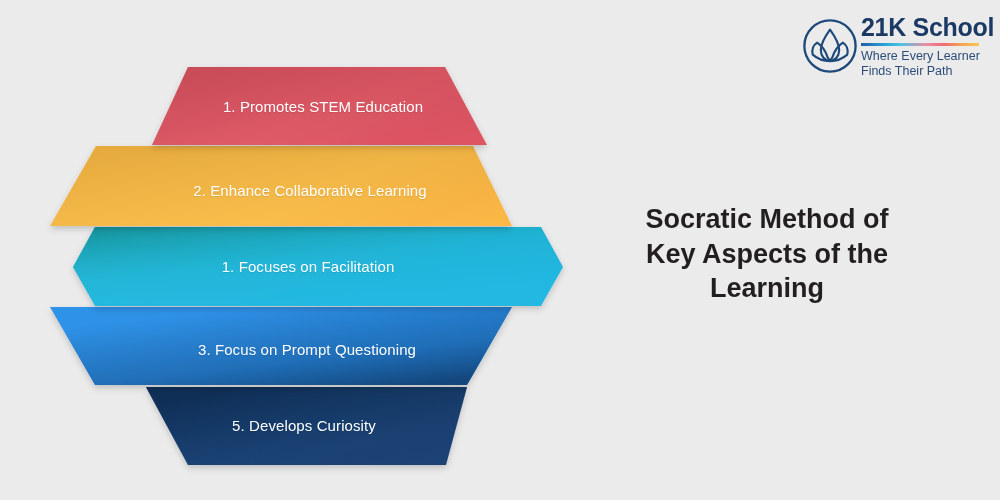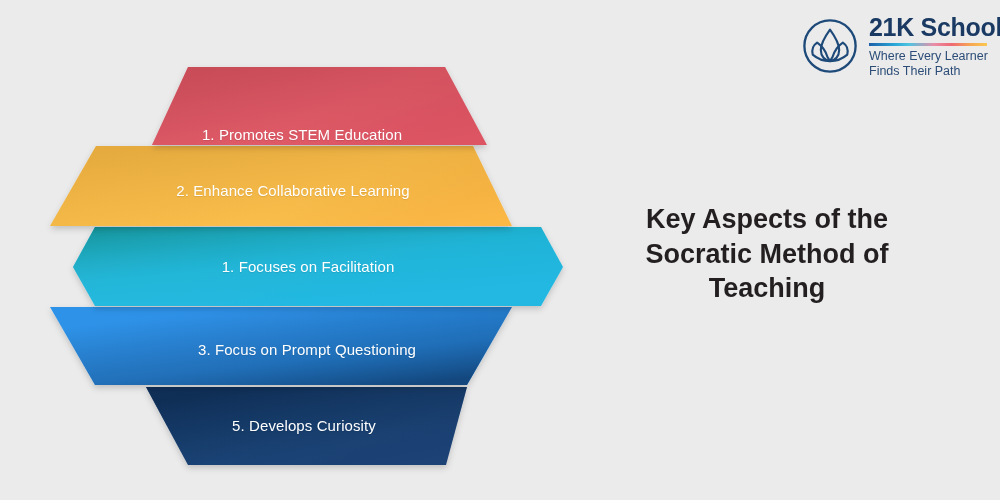--- a/index.html
+++ b/index.html
@@ -24,21 +24,21 @@
 
   
   .logo {
     position: absolute;
     left: 801px;
     top: 8px;
     width: 190px;
     height: 76px;
     display: flex;
     align-items: center;
-    gap: 10px;
+    gap: 2px;
   }
   .logo-mark {
     width: 58px;
     height: 58px;
     flex: 0 0 58px;
   }
   .logo-text {
     display: flex;
     flex-direction: column;
     justify-content: center;
@@ -180,30 +180,30 @@
       <path d="M96,146 L473,146 L512,226 L50,226 Z" fill="url(#g2)" filter="url(#bandShadow)"></path>
       <path d="M96,146 L473,146 L512,226 L50,226 Z" fill="url(#g2top)"></path>
     </g>
 
     <g>
       <path d="M188,67 L445,67 L487,145 L152,145 Z" fill="url(#g1)" filter="url(#bandShadow)"></path>
       <path d="M188,67 L445,67 L487,145 L152,145 Z" fill="url(#g1top)"></path>
     </g>
   </svg>
 
-  <div class="band-label" style="left:302px; top:106px;margin-top:28px;">1. Promotes STEM Education</div>
-  <div class="band-label" style="left:293px; top:190px;">2. Enhance Collaborative Learning</div>
+  <div class="band-label" style="left:323px; top:106px;">1. Promotes STEM Education</div>
+  <div class="band-label" style="left:310px; top:190px;">2. Enhance Collaborative Learning</div>
   <div class="band-label" style="left:308px; top:266px;">1. Focuses on Facilitation</div>
   <div class="band-label" style="left:307px; top:349px;">3. Focus on Prompt Questioning</div>
   <div class="band-label" style="left:304px; top:425px;">5. Develops Curiosity</div>
 
   <div class="headline">
+    <div>Socratic Method of</div>
     <div>Key Aspects of the</div>
-    <div>Socratic Method of</div>
-    <div>Teaching</div>
+    <div>Learning</div>
   </div>
 
   <div class="logo">
     <svg class="logo-mark" viewBox="0 0 60 60">
       <circle cx="30" cy="30" r="26.5" fill="none" stroke="#1e4a7a" stroke-width="2.4"></circle>
 
       <path d="M30 13 C36.5 22 39.5 28.5 39.5 34.2 C39.5 40.6 35.2 45.4 30 45.4
                C24.8 45.4 20.5 40.6 20.5 34.2 C20.5 28.5 23.5 22 30 13 Z" fill="none" stroke="#1e4a7a" stroke-width="2.2" stroke-linejoin="round"></path>
 
       <path d="M30 45.6 C23.5 45.6 17.2 43.4 12.1 38.9

